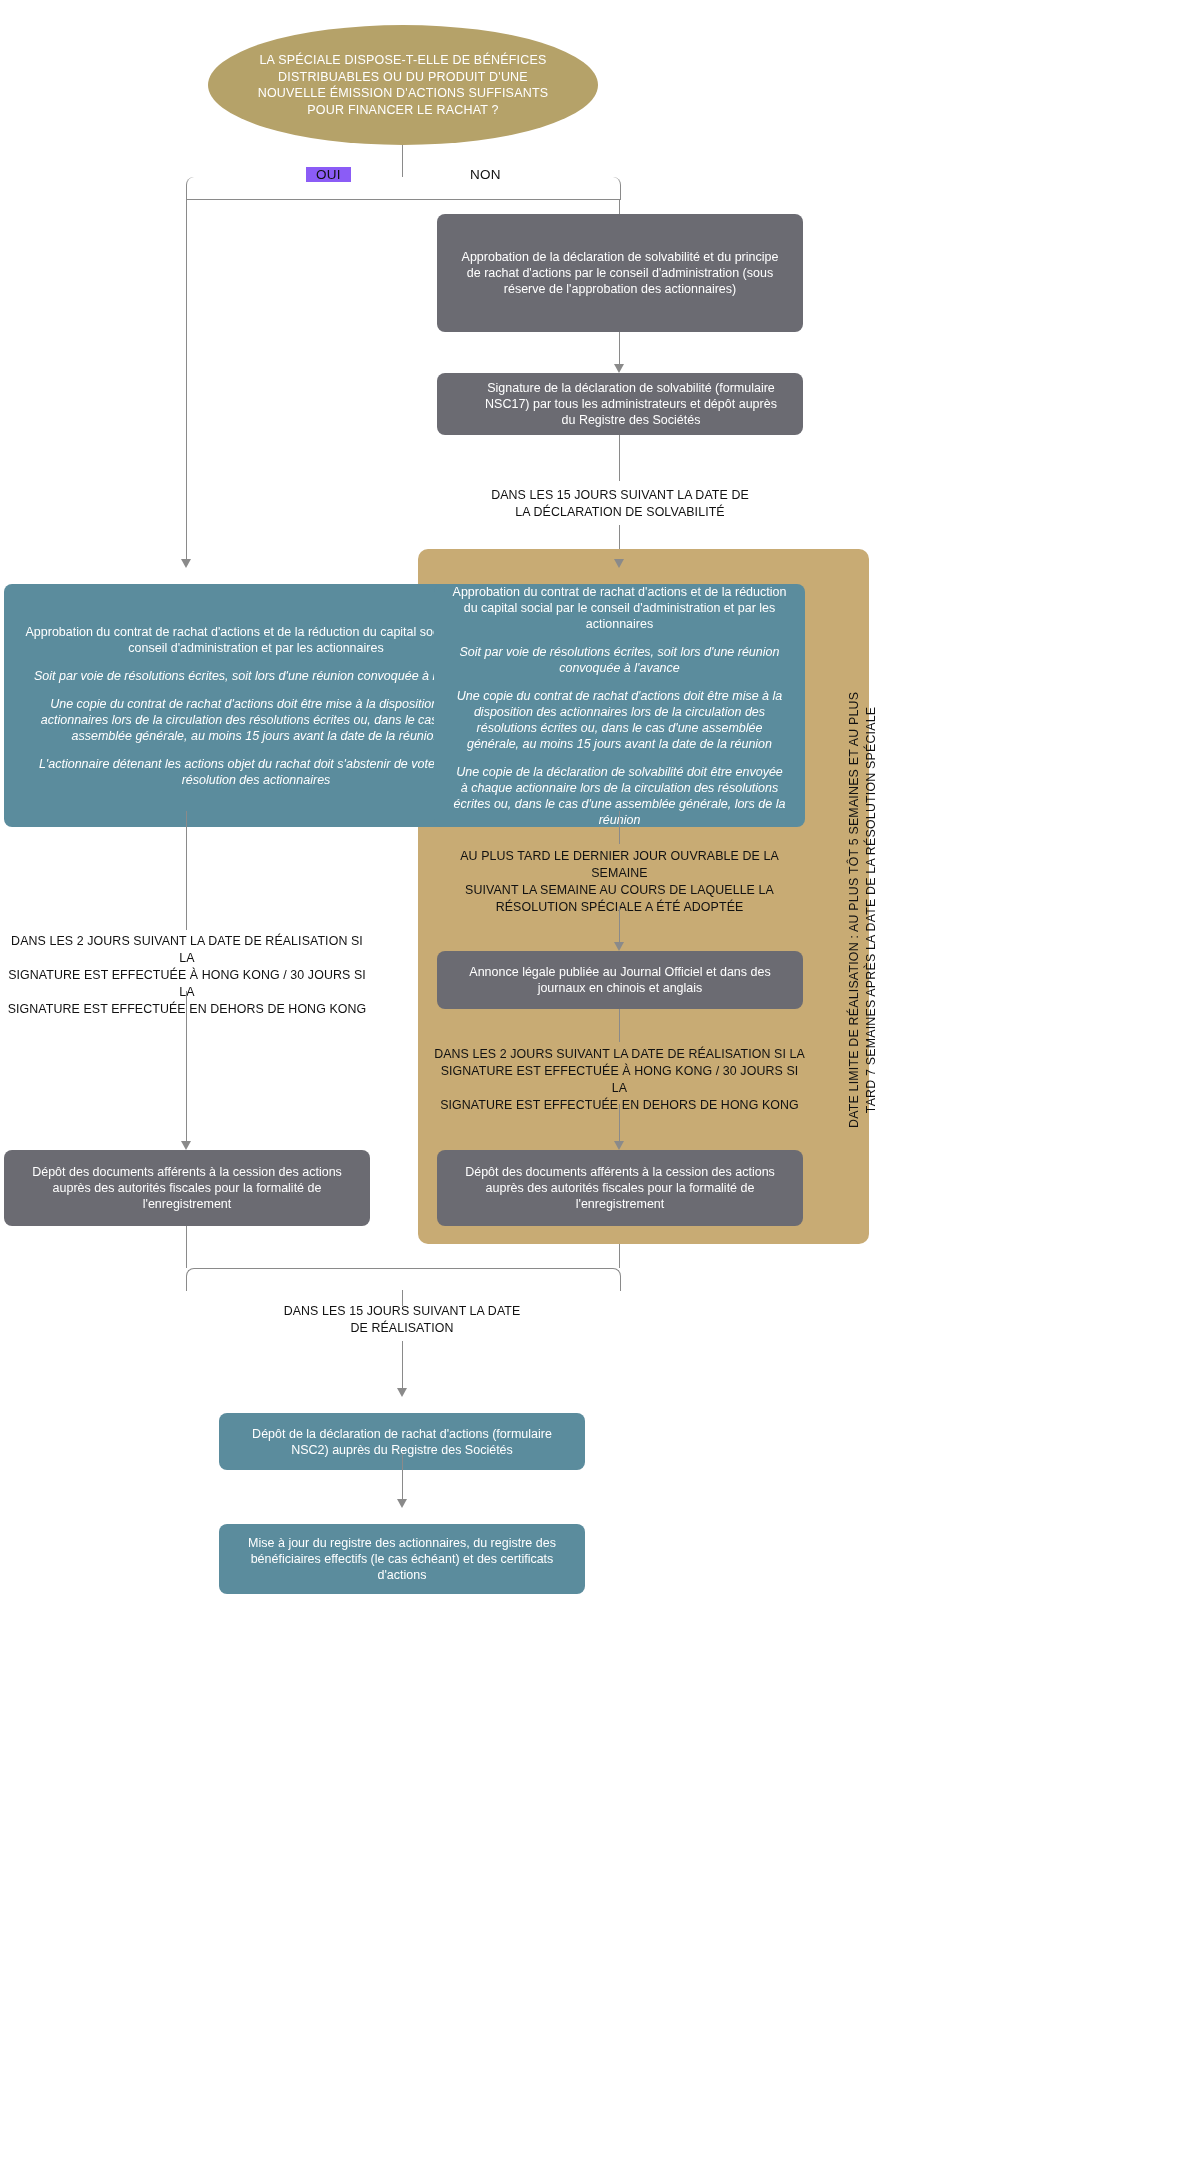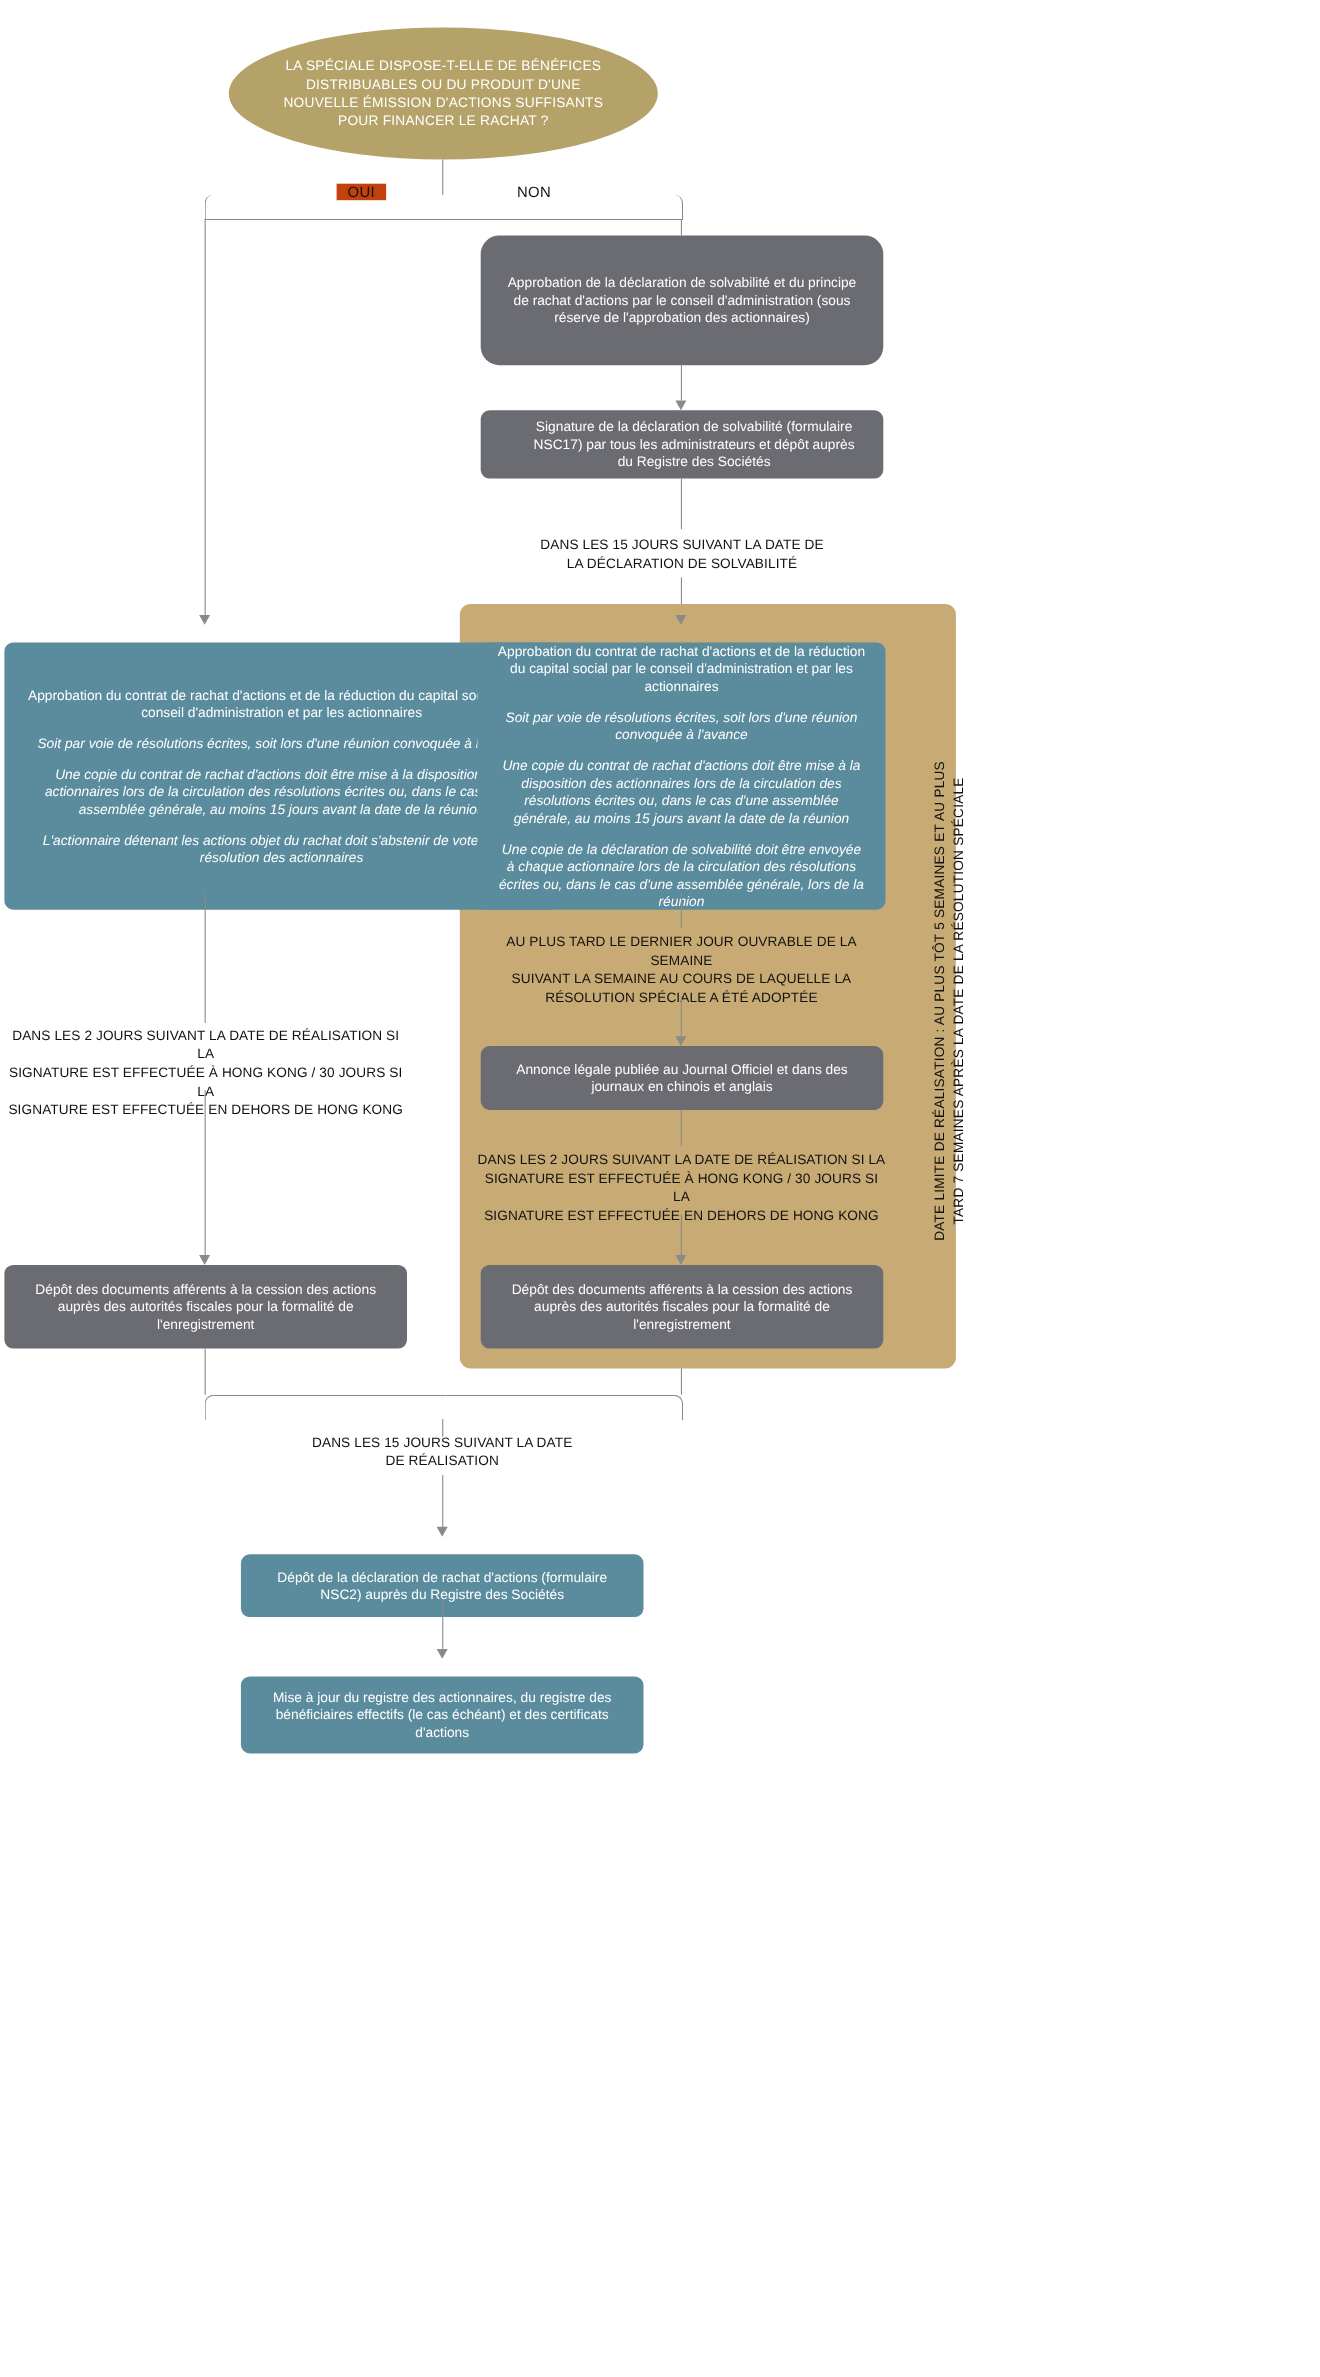--- a/index.html
+++ b/index.html
@@ -150,29 +150,29 @@
       <div>POUR FINANCER LE RACHAT ?</div>
     </div>
   </div>
 
   <div class="vline" style="left: 402px; top: 145px; height: 32px; background: rgb(138, 138, 138);"></div>
 
   <div class="corner-bl" style="left: 186px; top: 177px; width: 216px; height: 22px; border-top-left-radius: 8px; border-color: rgb(138, 138, 138);"></div>
 
   <div class="corner-br" style="left: 402px; top: 177px; width: 218px; height: 22px; border-top-right-radius: 8px; border-color: rgb(138, 138, 138);"></div>
 
-  <div class="branch-label" style="left:306px; top:167px; background:#c2410c; padding:0 10px;">OUI</div>
+  <div class="branch-label" style="left:306px; top:167px; background:#8b5cf6; padding:0 10px;">OUI</div>
   <div class="branch-label" style="left:460px; top:167px; background:#fff; padding:0 10px;">NON</div>
 
   <div class="vline" style="left: 186px; top: 199px; height: 360px; background: rgb(138, 138, 138);"></div>
   <div class="arrow" style="left: 181px; top: 559px; border-top-color: rgb(138, 138, 138);"></div>
 
   <div class="vline" style="left: 619px; top: 199px; height: 15px; background: rgb(138, 138, 138);"></div>
 
-  <div class="node gray" style="left: 437px; top: 214px; width: 366px; height: 118px; background: rgb(107, 107, 114); border-radius: 17px;">
+  <div class="node gray" style="left: 437px; top: 214px; width: 366px; height: 118px; background: rgb(107, 107, 114);">
     <div class="line-main">Approbation de la déclaration de solvabilité et du principe de rachat d'actions par le conseil d'administration (sous réserve de l'approbation des actionnaires)</div>
   </div>
 
   <div class="vline" style="left: 619px; top: 332px; height: 32px; background: rgb(138, 138, 138);"></div>
   <div class="arrow" style="left: 614px; top: 364px; border-top-color: rgb(138, 138, 138);"></div>
 
   <div class="node gray" style="left: 437px; top: 373px; width: 366px; height: 62px; background: rgb(107, 107, 114); padding-left: 40px;">
     <div class="line-main">Signature de la déclaration de solvabilité (formulaire NSC17) par tous les administrateurs et dépôt auprès du Registre des Sociétés</div>
   </div>
 

